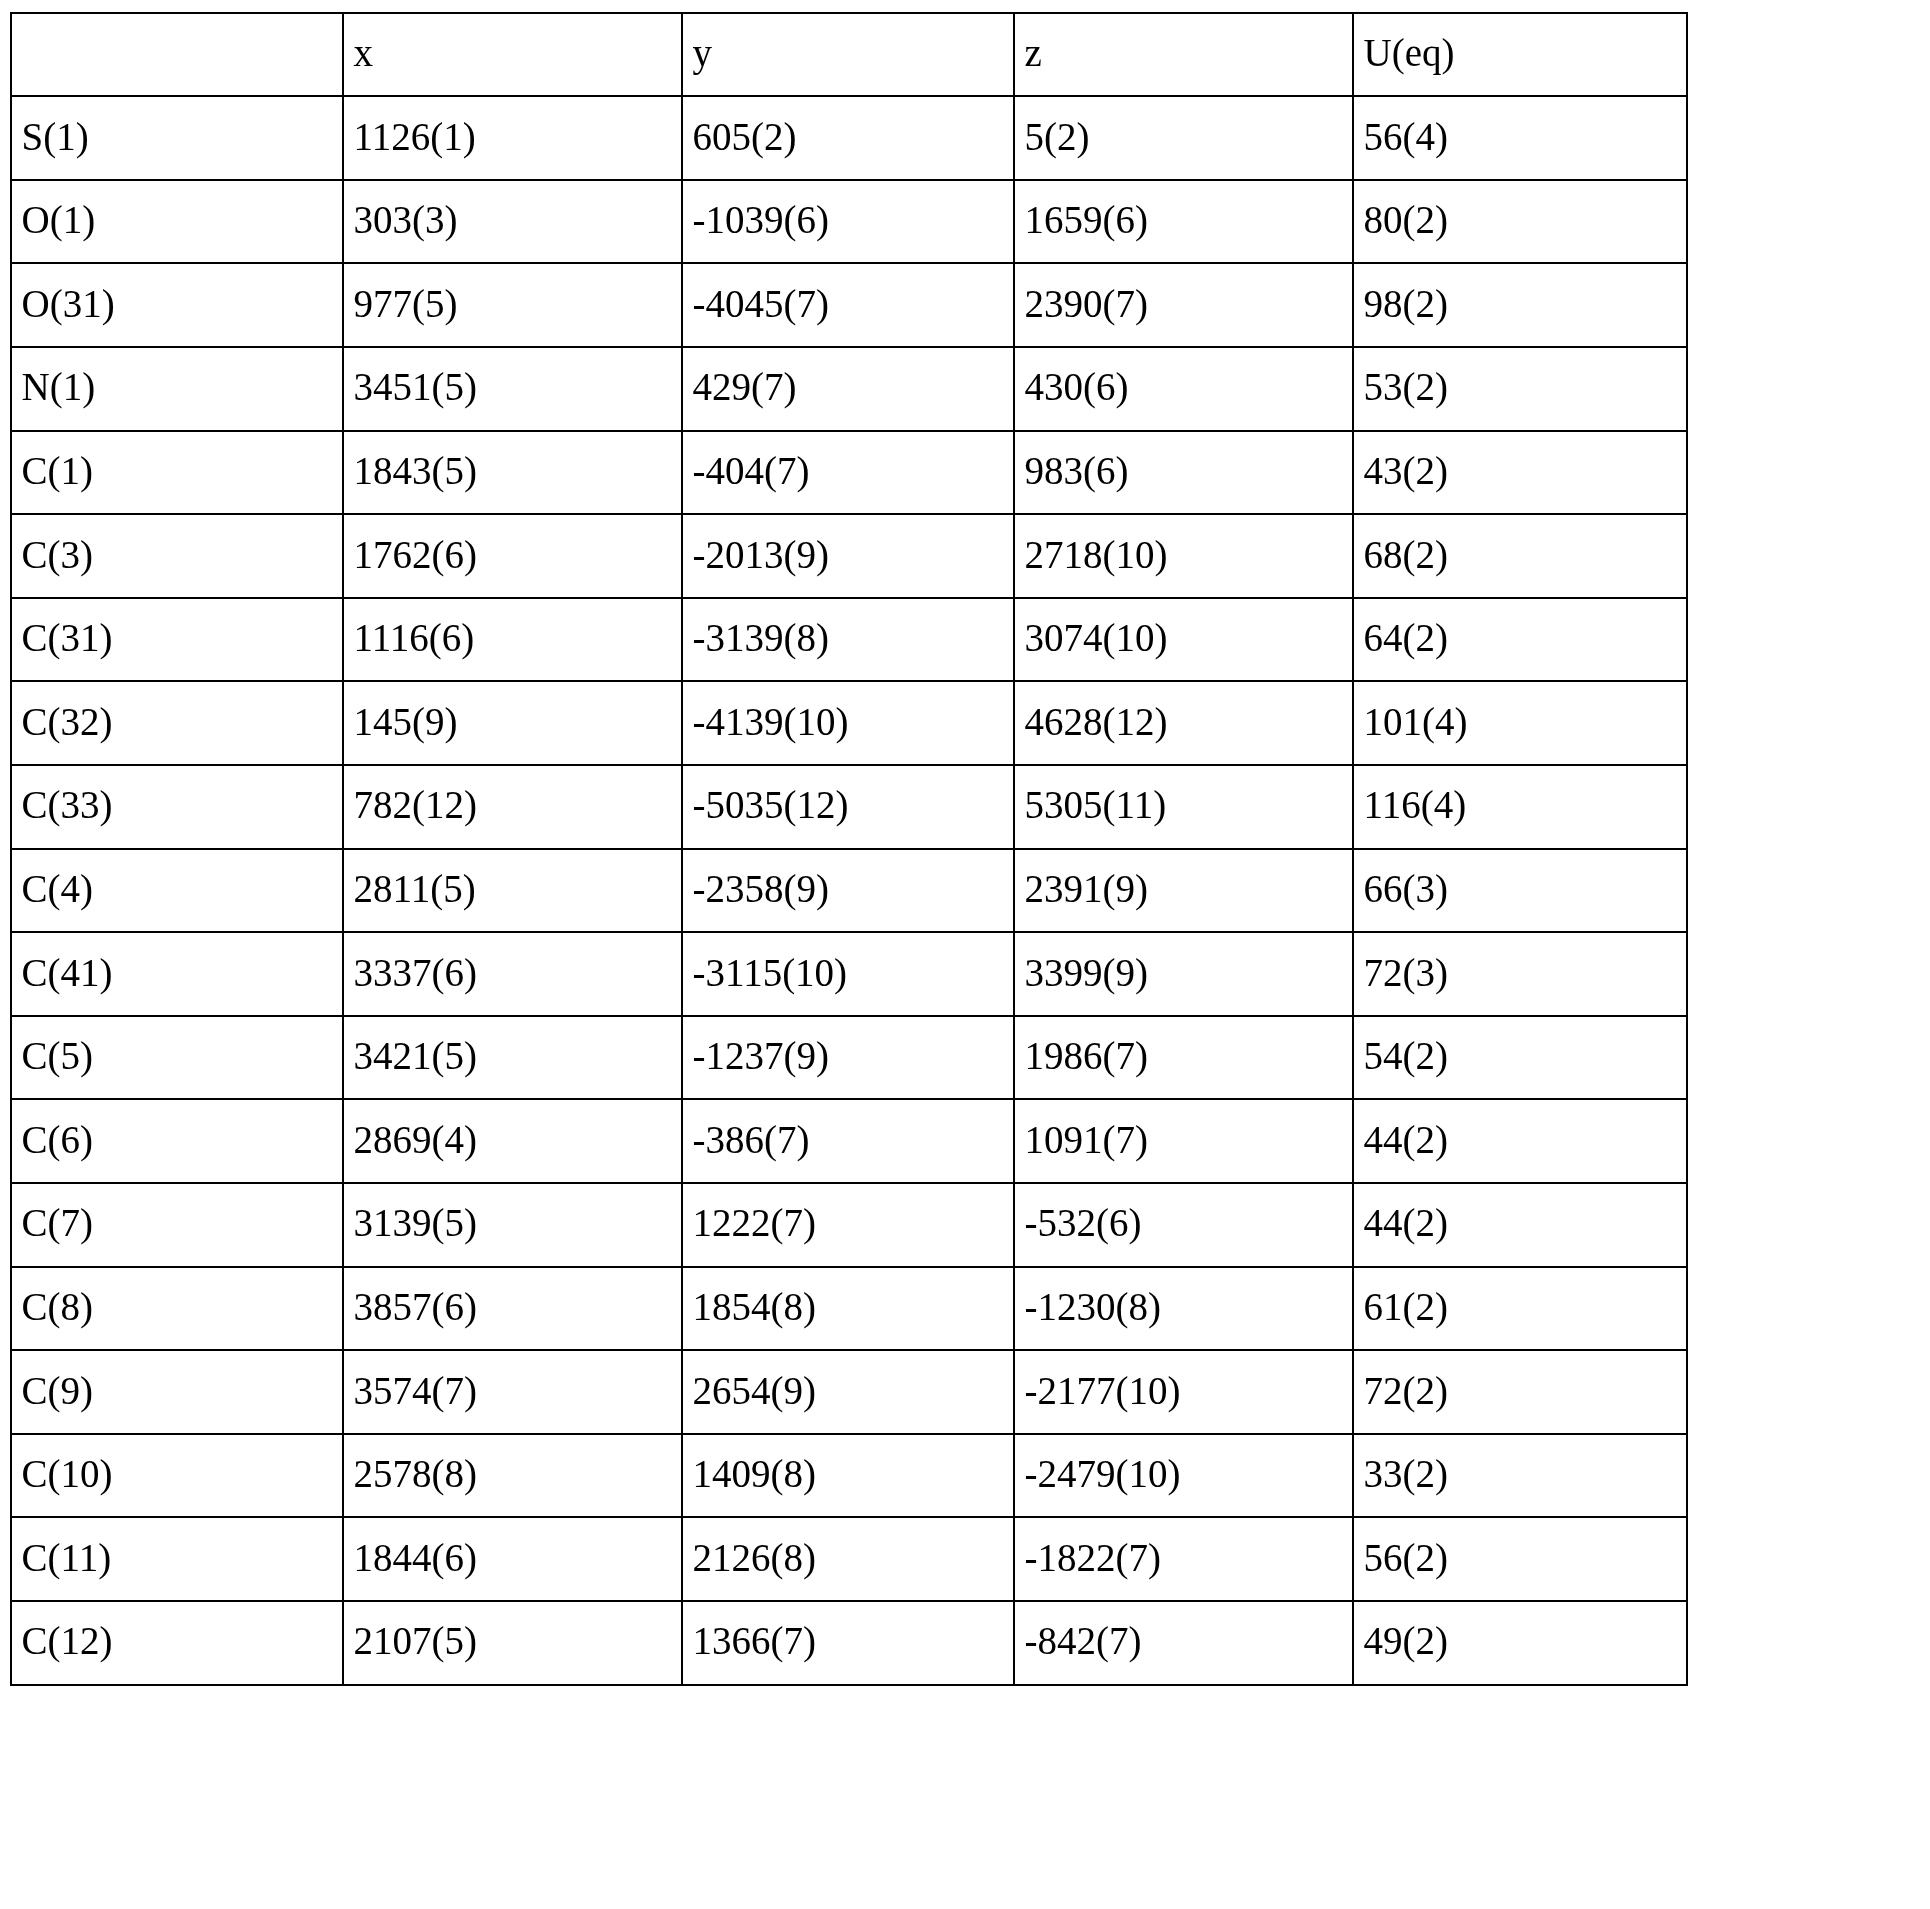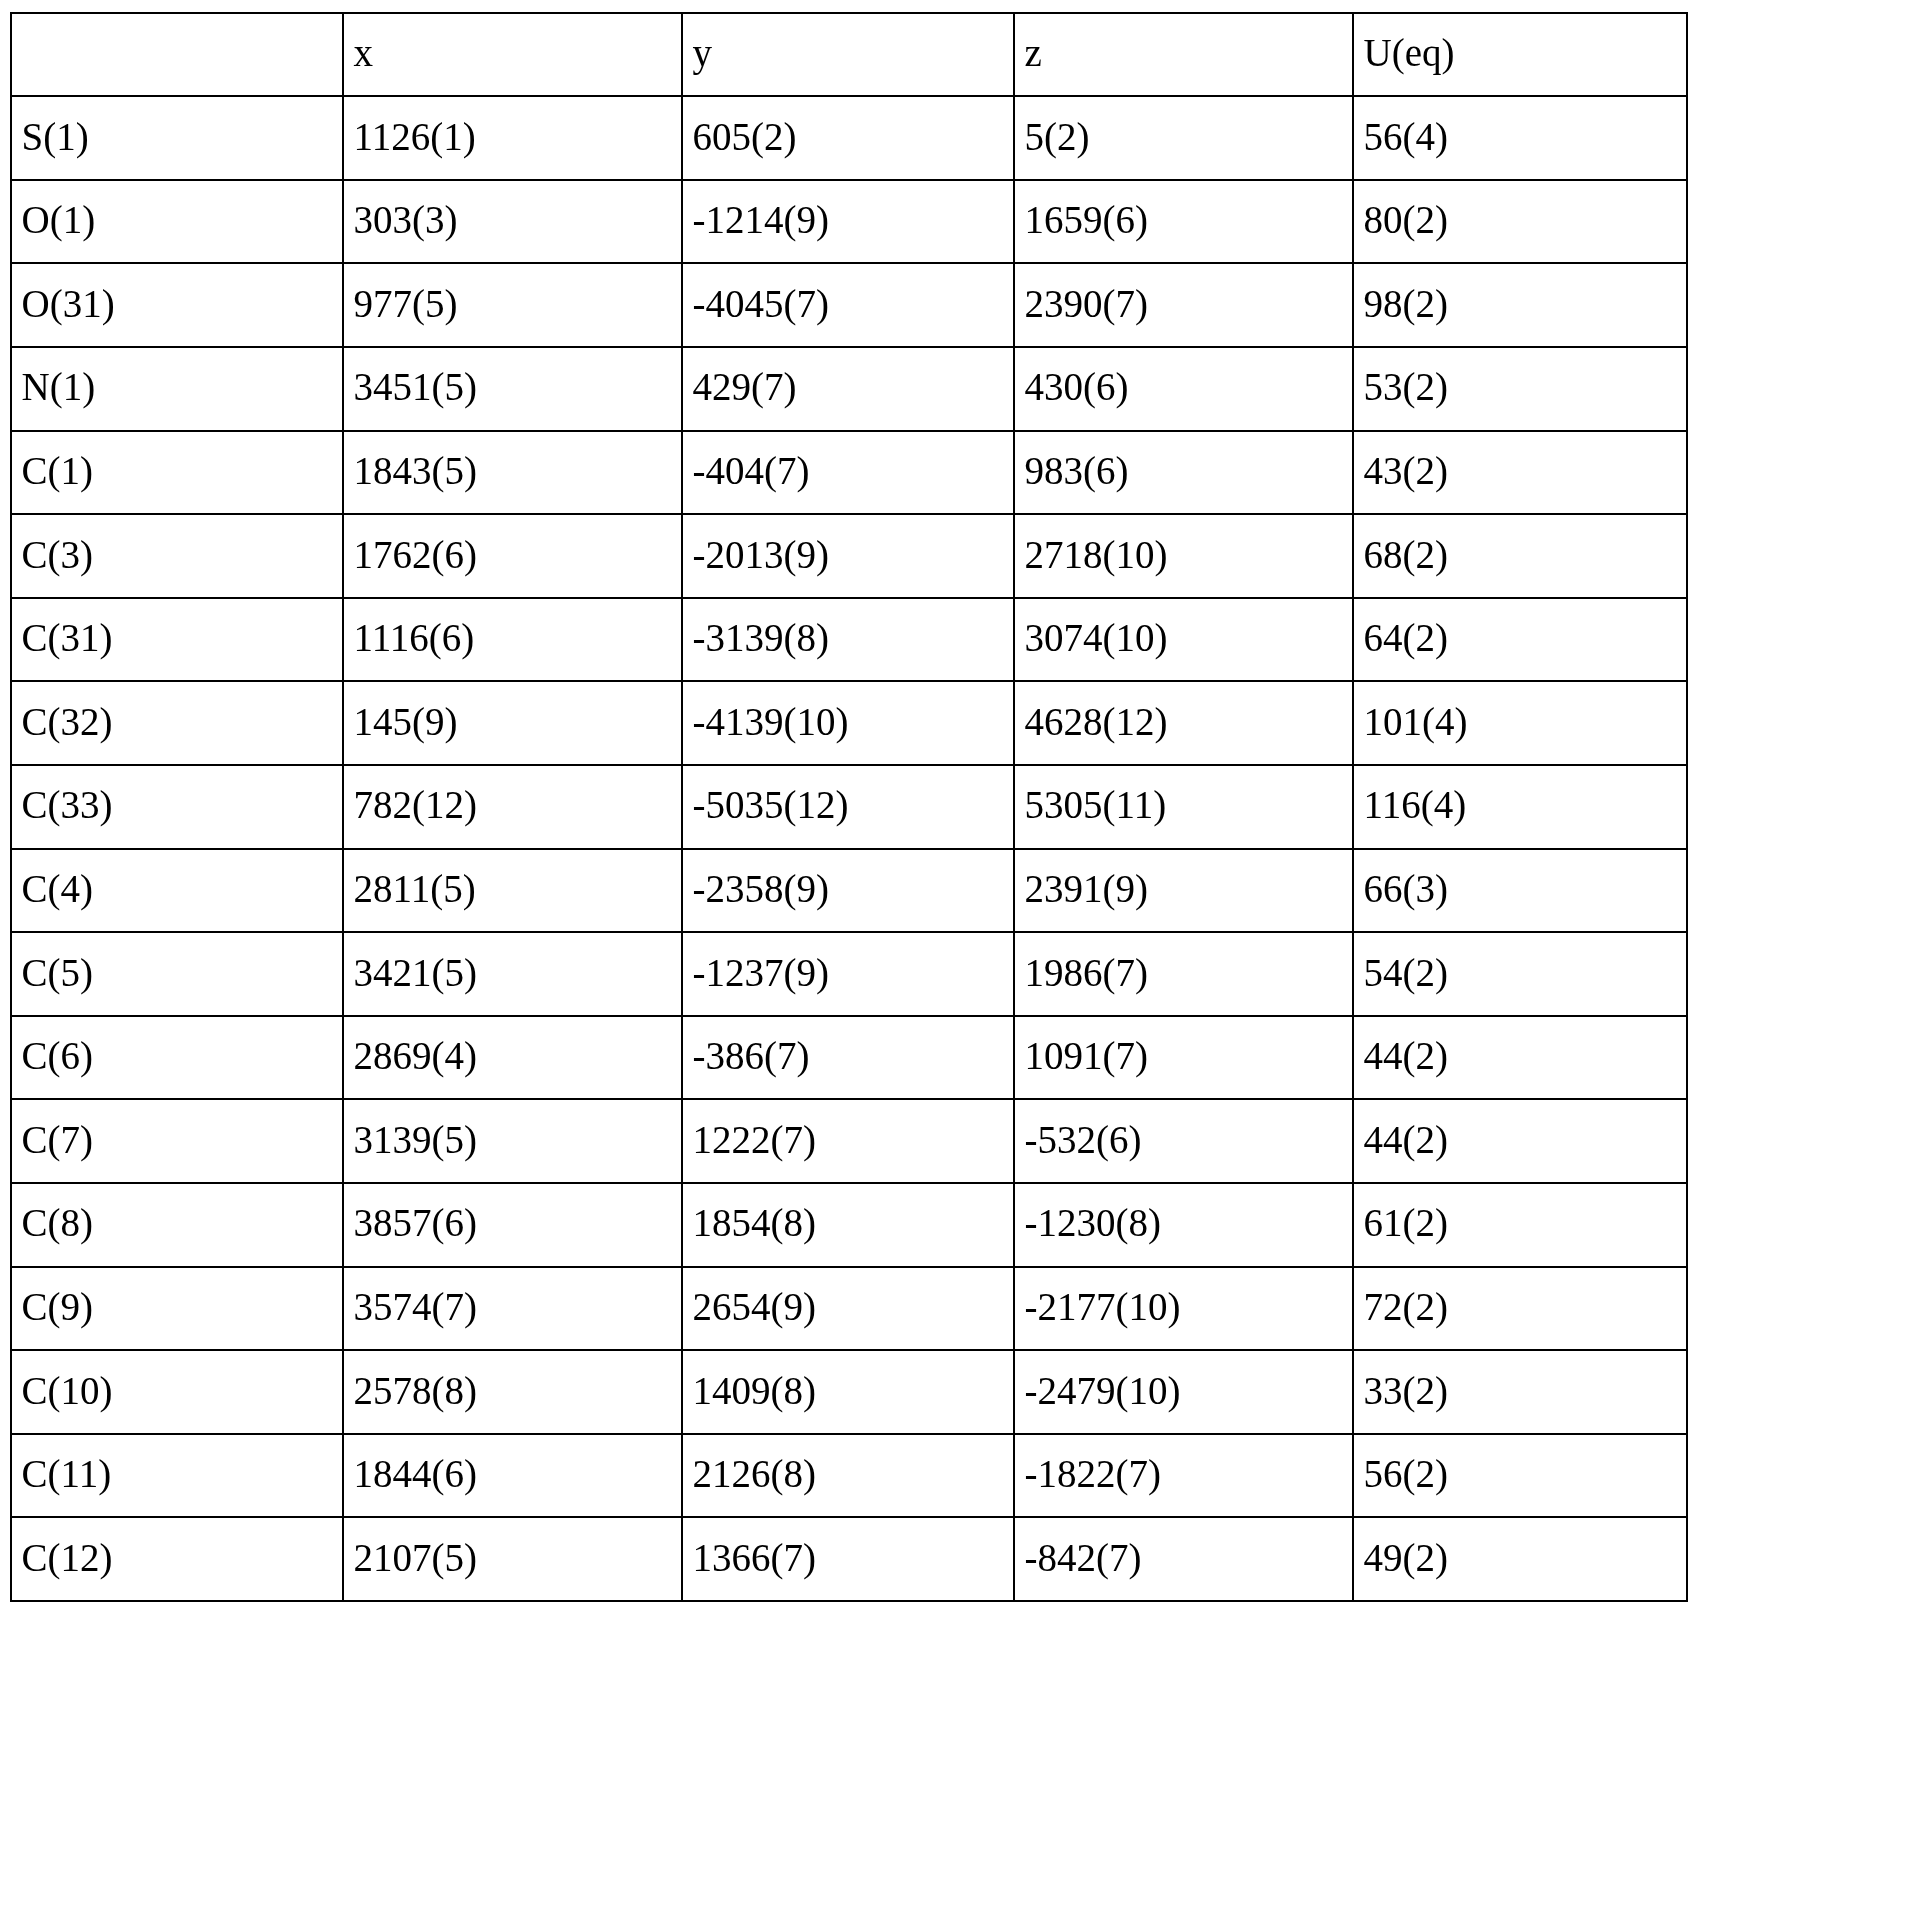--- a/index.html
+++ b/index.html
@@ -71,21 +71,21 @@
       <tr>
         <td>S(1)</td>
         <td>1126(1)</td>
         <td>605(2)</td>
         <td>5(2)</td>
         <td>56(4)</td>
       </tr>
       <tr>
         <td>O(1)</td>
         <td>303(3)</td>
-        <td>-1214(9)</td>
+        <td>-1039(6)</td>
         <td>1659(6)</td>
         <td>80(2)</td>
       </tr>
       <tr>
         <td>O(31)</td>
         <td>977(5)</td>
         <td>-4045(7)</td>
         <td>2390(7)</td>
         <td>98(2)</td>
       </tr>
@@ -130,20 +130,27 @@
         <td>-5035(12)</td>
         <td>5305(11)</td>
         <td>116(4)</td>
       </tr>
       <tr>
         <td>C(4)</td>
         <td>2811(5)</td>
         <td>-2358(9)</td>
         <td>2391(9)</td>
         <td>66(3)</td>
+      </tr>
+      <tr>
+        <td>C(41)</td>
+        <td>3337(6)</td>
+        <td>-3115(10)</td>
+        <td>3399(9)</td>
+        <td>72(3)</td>
       </tr>
       <tr>
         <td>C(5)</td>
         <td>3421(5)</td>
         <td>-1237(9)</td>
         <td>1986(7)</td>
         <td>54(2)</td>
       </tr>
       <tr>
         <td>C(6)</td>

